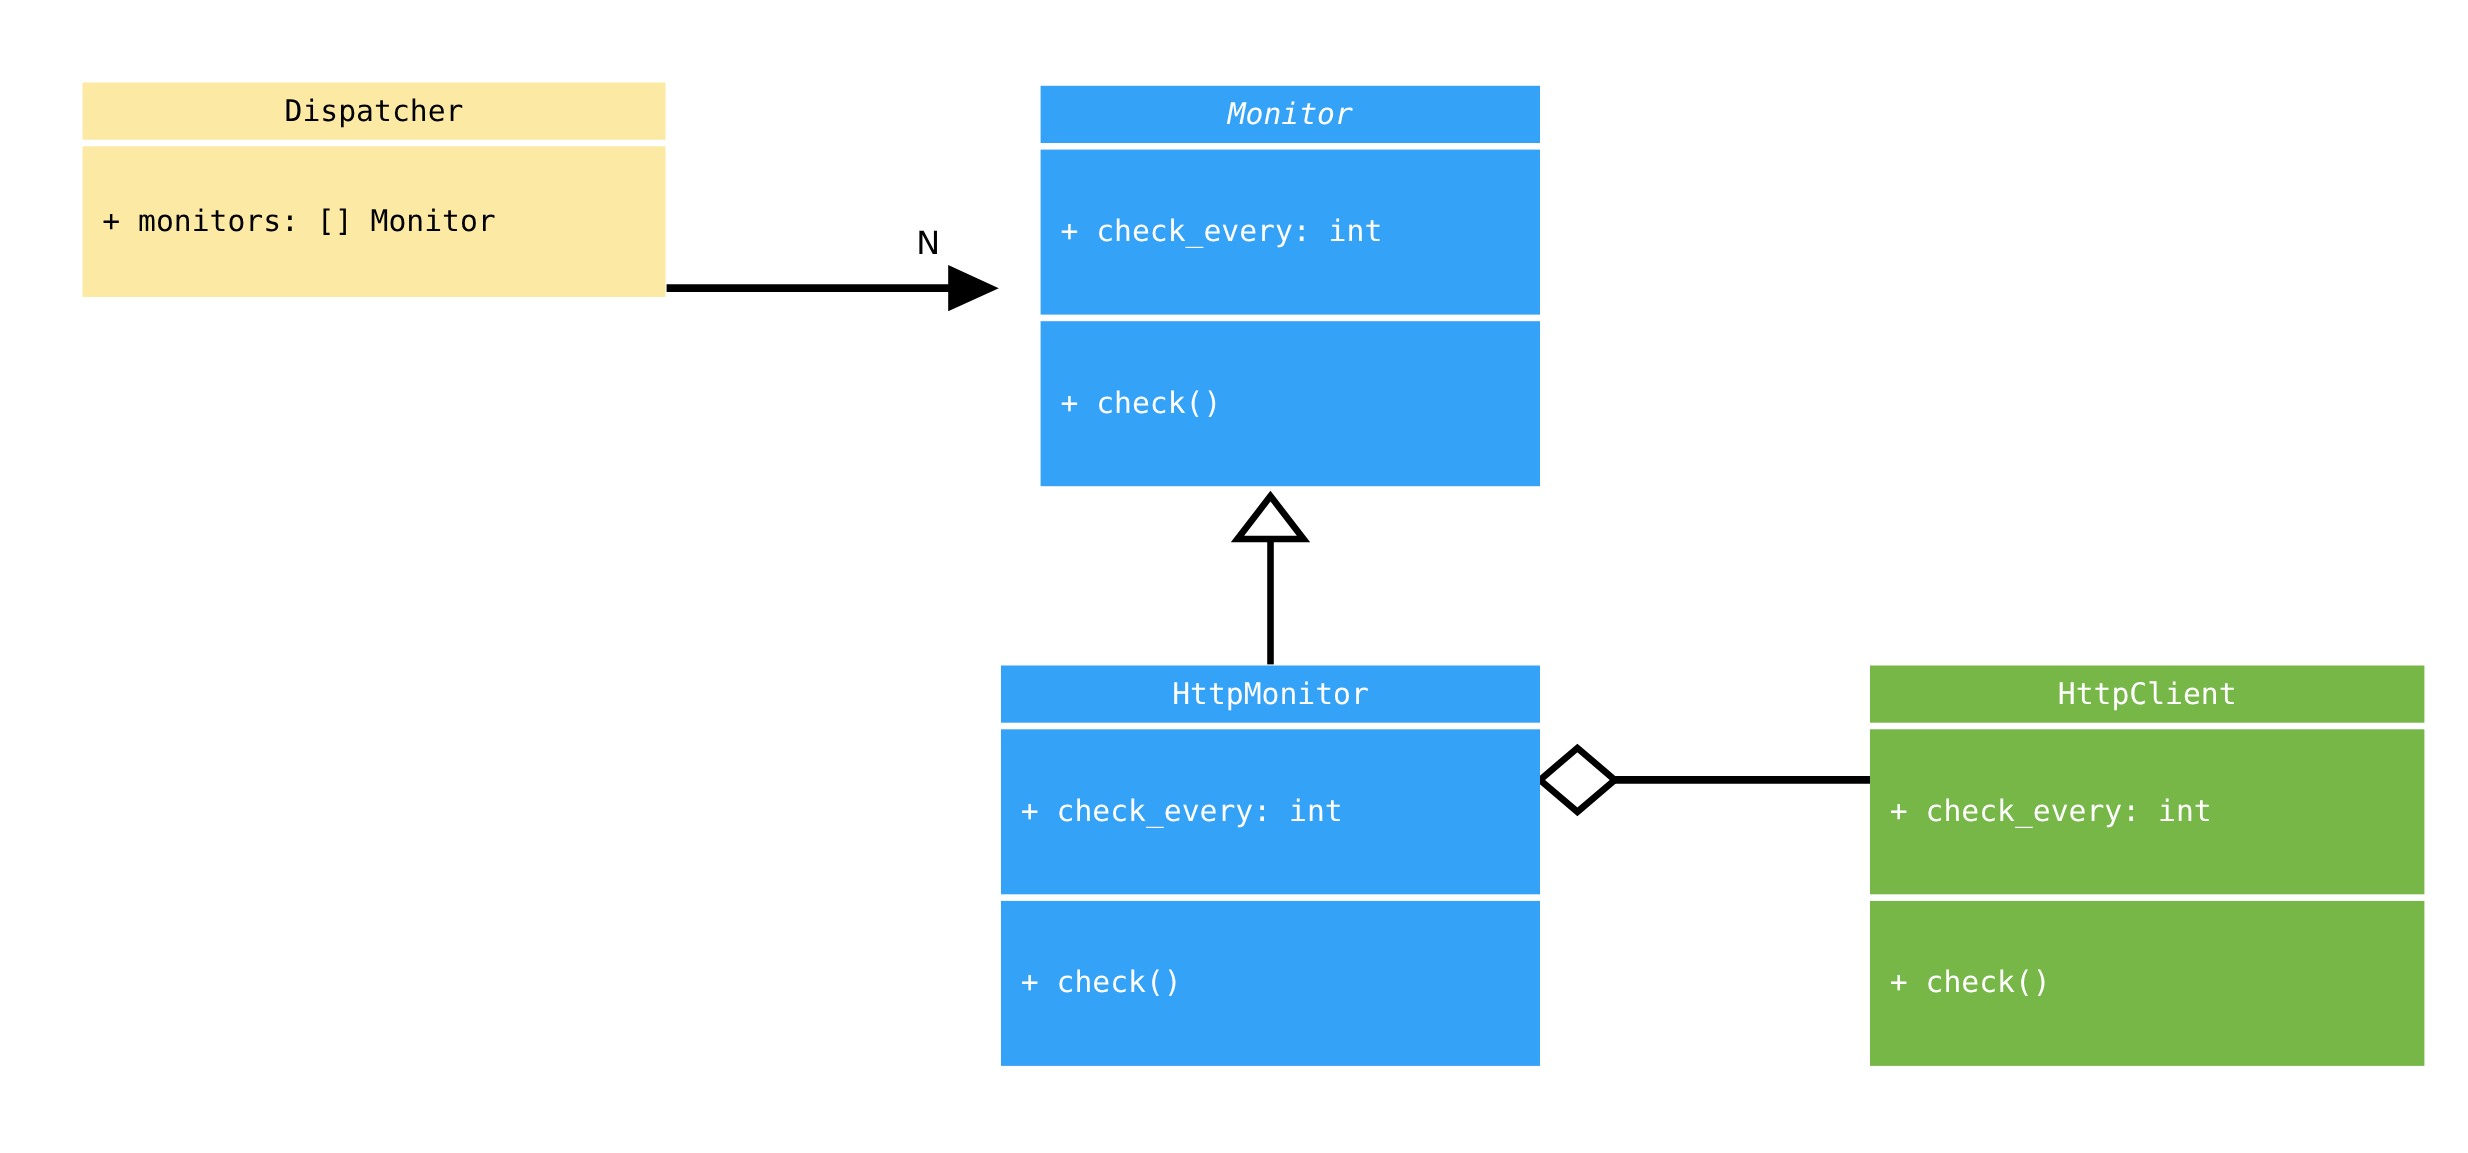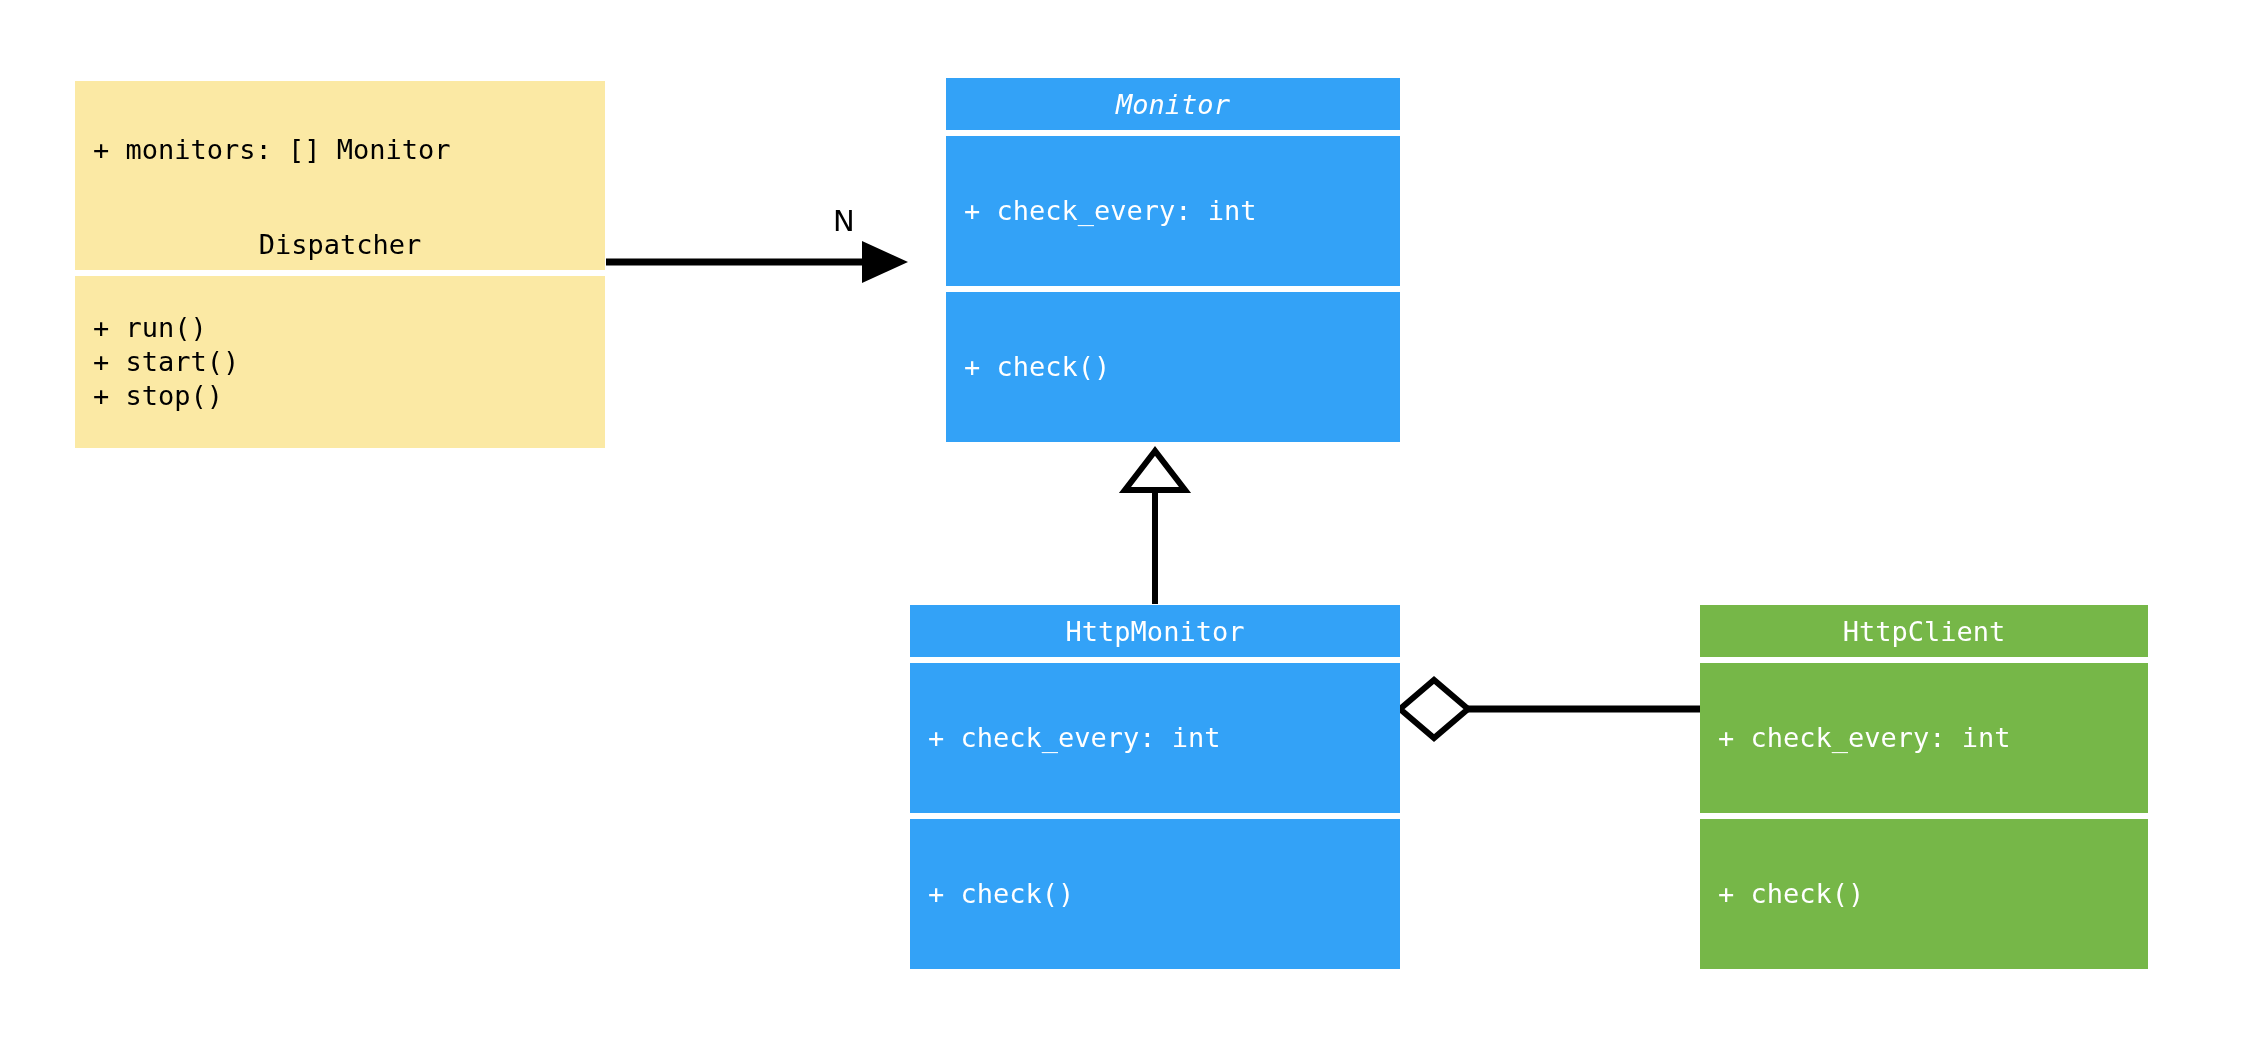--- a/index.html
+++ b/index.html
@@ -78,21 +78,21 @@
   #class-monitor { left: 910px; top: 78px; width: 490px; padding-left: 36px; }
   #class-monitor .c-title   { height: 52px; }
   #class-monitor .c-attrs   { height: 150px; margin-top: 6px; }
   #class-monitor .c-methods { height: 150px; margin-top: 6px; }
 
   #class-httpmonitor { left: 910px; top: 605px; width: 490px; }
   #class-httpmonitor .c-title   { height: 52px; }
   #class-httpmonitor .c-attrs   { height: 150px; margin-top: 6px; }
   #class-httpmonitor .c-methods { height: 150px; margin-top: 6px; }
 
-  #class-httpclient { left: 1700px; top: 605px; width: 448px; }
+  #class-httpclient { left: 1700px; top: 605px; width: 504px; }
   #class-httpclient .c-title   { height: 52px; }
   #class-httpclient .c-attrs   { height: 150px; margin-top: 6px; }
   #class-httpclient .c-methods { height: 150px; margin-top: 6px; }
 
   
   .edge-svg {
     position: absolute;
     left: 0; top: 0;
     width: 2244px;
     height: 1048px;
@@ -127,28 +127,23 @@
 
     <g>
       <polygon points="1400,709 1434,680 1468,709 1434,738" fill="#ffffff" stroke="#000000" stroke-width="6" stroke-linejoin="miter"></polygon>
       <line x1="1468" y1="709" x2="1700" y2="709" stroke="#000000" stroke-width="7"></line>
     </g>
   </svg>
 
   <div class="edge-label" id="label-assoc-n">N</div>
 
   <div class="uml-class theme-yellow" id="class-dispatcher">
+    <div class="uml-compartment c-title uml-title">Dispatcher</div>
     <div class="uml-compartment c-attrs uml-members">
       <div class="uml-member">+ monitors: [] Monitor</div>
-    </div>
-    <div class="uml-compartment c-title uml-title">Dispatcher</div>
-    <div class="uml-compartment c-methods uml-members">
-      <div class="uml-member">+ run()</div>
-      <div class="uml-member">+ start()</div>
-      <div class="uml-member">+ stop()</div>
     </div>
   </div>
 
   <div class="uml-class theme-blue" id="class-monitor">
     <div class="uml-compartment c-title uml-title abstract">Monitor</div>
     <div class="uml-compartment c-attrs uml-members">
       <div class="uml-member">+ check_every: int</div>
     </div>
     <div class="uml-compartment c-methods uml-members">
       <div class="uml-member">+ check()</div>

